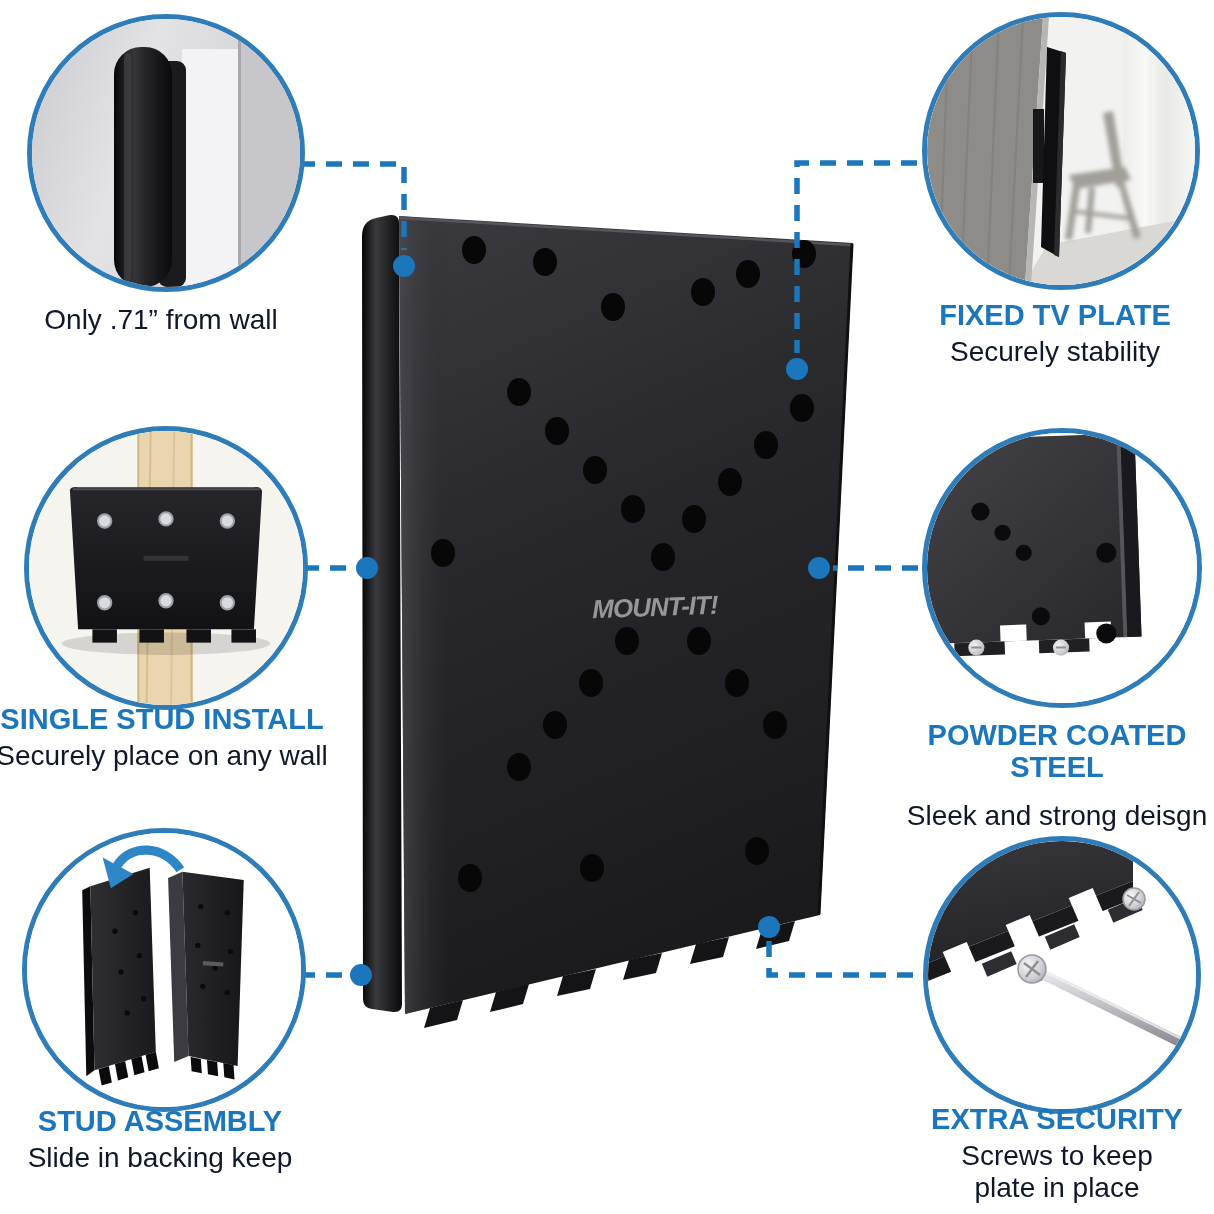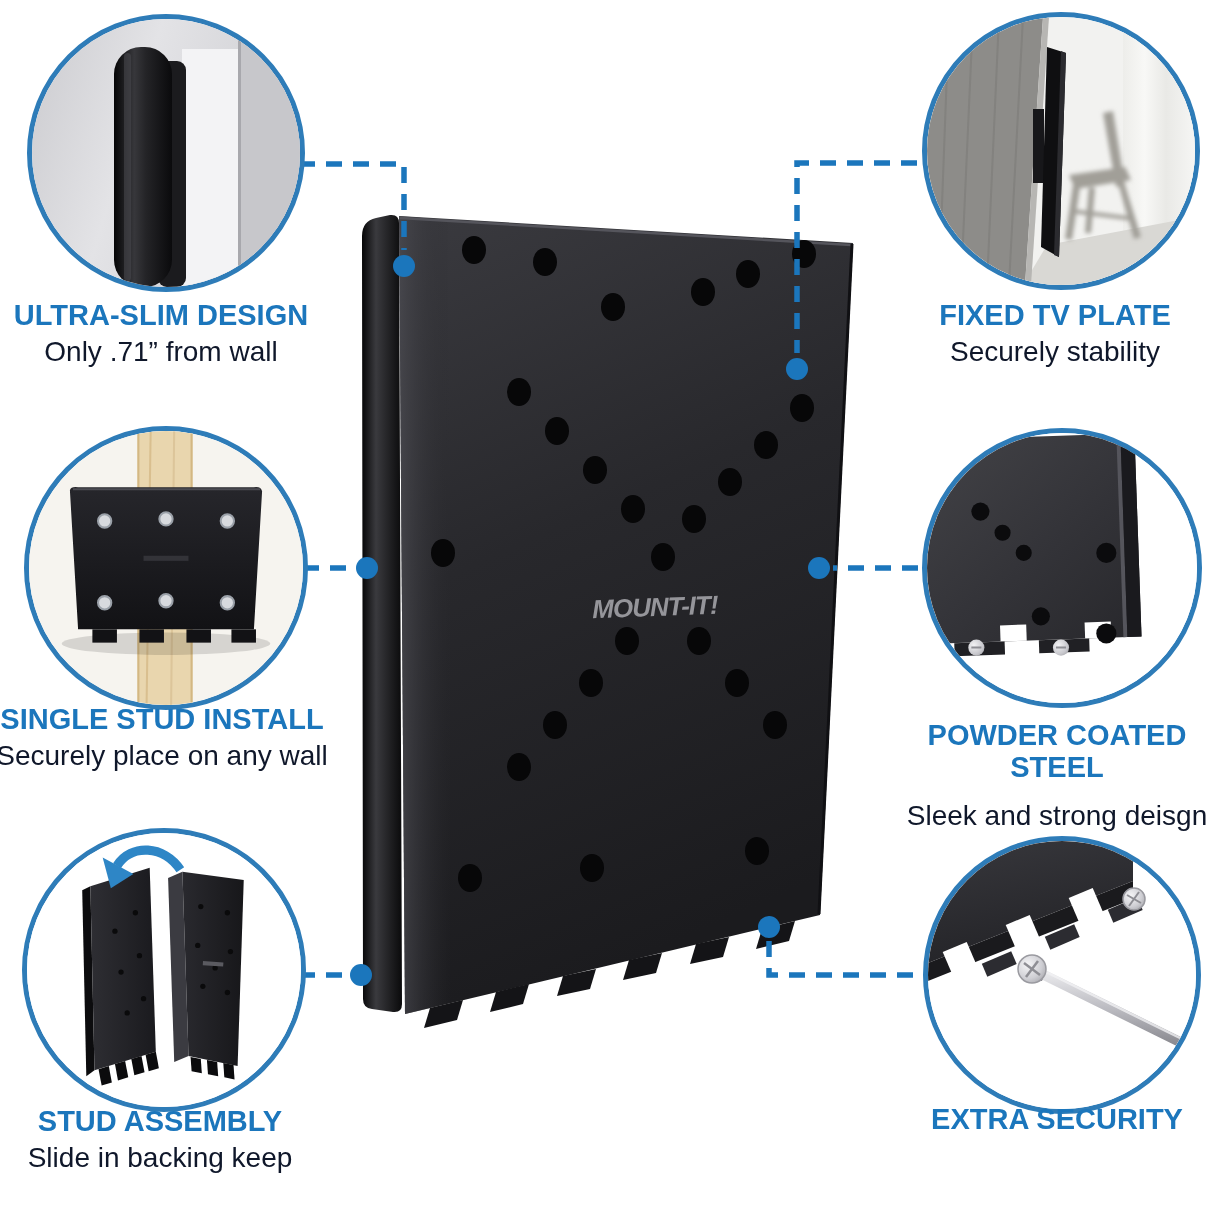--- a/index.html
+++ b/index.html
@@ -353,36 +353,36 @@
         <line x1="96" y1="122" x2="112" y2="134" stroke="#8e8e94" stroke-width="2.5"></line>
         <line x1="110" y1="120" x2="98" y2="136" stroke="#8e8e94" stroke-width="2.5"></line>
         <circle cx="206" cy="58" r="11" fill="url(#v6s)" stroke="#9a9aa0" stroke-width="1.5"></circle>
         <line x1="199" y1="54" x2="213" y2="62" stroke="#8e8e94" stroke-width="2"></line>
         <line x1="211" y1="51" x2="201" y2="65" stroke="#8e8e94" stroke-width="2"></line>
       </g>
     </svg>
   </div>
 
   <div class="caption" id="t1">
-    <div class="feature-title">ULTRA-SLIM DESIGN</div>
     <div class="feature-desc">Only .71” from wall</div>
   </div>
   <div class="caption" id="t2">
     <div class="feature-title">FIXED TV PLATE</div>
     <div class="feature-desc">Securely stability</div>
   </div>
   <div class="caption" id="t3">
     <div class="feature-title">SINGLE STUD INSTALL</div>
     <div class="feature-desc">Securely place on any wall</div>
   </div>
   <div class="caption" id="t4">
     <div class="feature-title w300">POWDER COATED STEEL</div>
     <div class="feature-desc">Sleek and strong deisgn</div>
   </div>
   <div class="caption" id="t5">
     <div class="feature-title">STUD ASSEMBLY</div>
     <div class="feature-desc">Slide in backing keep</div>
   </div>
   <div class="caption" id="t6">
     <div class="feature-title">EXTRA SECURITY</div>
+    <div class="feature-desc w215">Screws to keep plate in place</div>
   </div>
 
 </div>
 
 </body></html>

